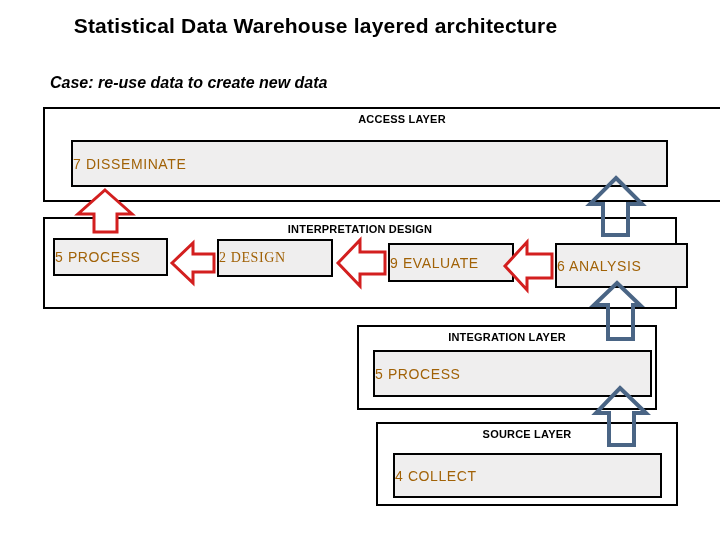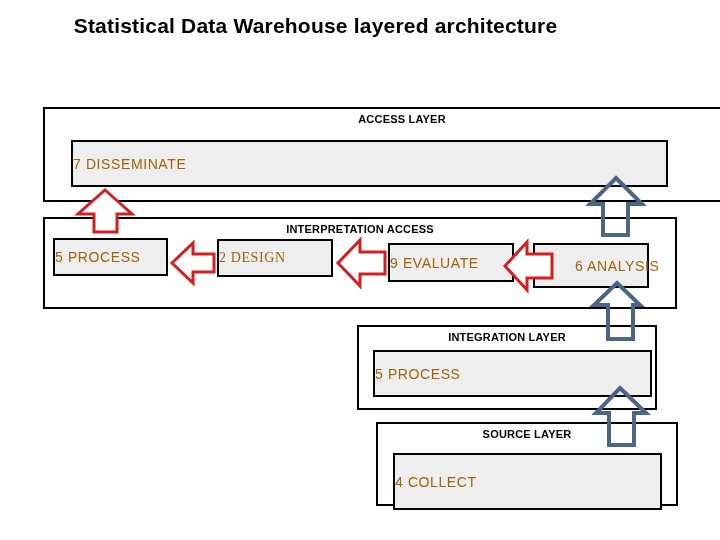--- a/index.html
+++ b/index.html
@@ -27,45 +27,46 @@
     background:var(--box-fill,#efeeee);box-sizing:border-box;
     display:flex;align-items:center;justify-content:flex-start;
     font-size:14px;letter-spacing:0.6px;color:#a16207;white-space:nowrap;
   }
   #layer-access{left:43px;top:107px;width:718px;height:95px;}
   #box-disseminate{left:26px;top:31px;width:597px;height:47px;}
   #layer-interpretation{left:43px;top:217px;width:634px;height:92px;}
   #box-process-i{left:8px;top:19px;width:115px;height:38px;}
   #box-design{left:172px;top:20px;width:116px;height:38px;font-family:Liberation Serif, serif;}
   #box-evaluate{left:343px;top:24px;width:126px;height:39px;}
-  #box-analysis{left:488px;top:24px;width:116px;height:45px;padding-left:40px;}
+  #box-analysis{left:510px;top:24px;width:133px;height:45px;}
   #layer-integration{left:357px;top:325px;width:300px;height:85px;}
   #box-process-g{left:14px;top:23px;width:279px;height:47px;}
   #layer-source{left:376px;top:422px;width:302px;height:84px;padding-left:34px;}
-  #box-collect{left:15px;top:29px;width:269px;height:57px;}
+  #box-collect{left:15px;top:29px;width:269px;height:45px;}
   #arrow-overlay{position:absolute;left:0;top:0;width:720px;height:540px;z-index:5;pointer-events:none;}
   .arrow-red{fill:#ffffff;stroke:var(--arrow-red,#d31f1f);stroke-width:3;stroke-linejoin:miter;}
   .arrow-blue{fill:none;stroke:var(--arrow-blue,#4a6585);stroke-width:4;stroke-linejoin:miter;}
 </style>
 </head>
 <body>
 
 <div id="canvas">
 
   <div class="title">Statistical Data Warehouse layered architecture</div>
+  <div class="subtitle">Case: re-use data to create new data</div>
 
   <div class="layer" id="layer-access">
     <div class="layer-label">ACCESS LAYER</div>
     <div class="node" id="box-disseminate">
       <span>7 DISSEMINATE</span>
     </div>
   </div>
 
   <div class="layer" id="layer-interpretation">
-    <div class="layer-label">INTERPRETATION ACCESS</div>
+    <div class="layer-label">INTERPRETATION DESIGN</div>
     <div class="node" id="box-process-i">
       <span>5 PROCESS</span>
     </div>
     <div class="node" id="box-design">
       <span>2 DESIGN</span>
     </div>
     <div class="node" id="box-evaluate">
       <span>9 EVALUATE</span>
     </div>
     <div class="node" id="box-analysis">

